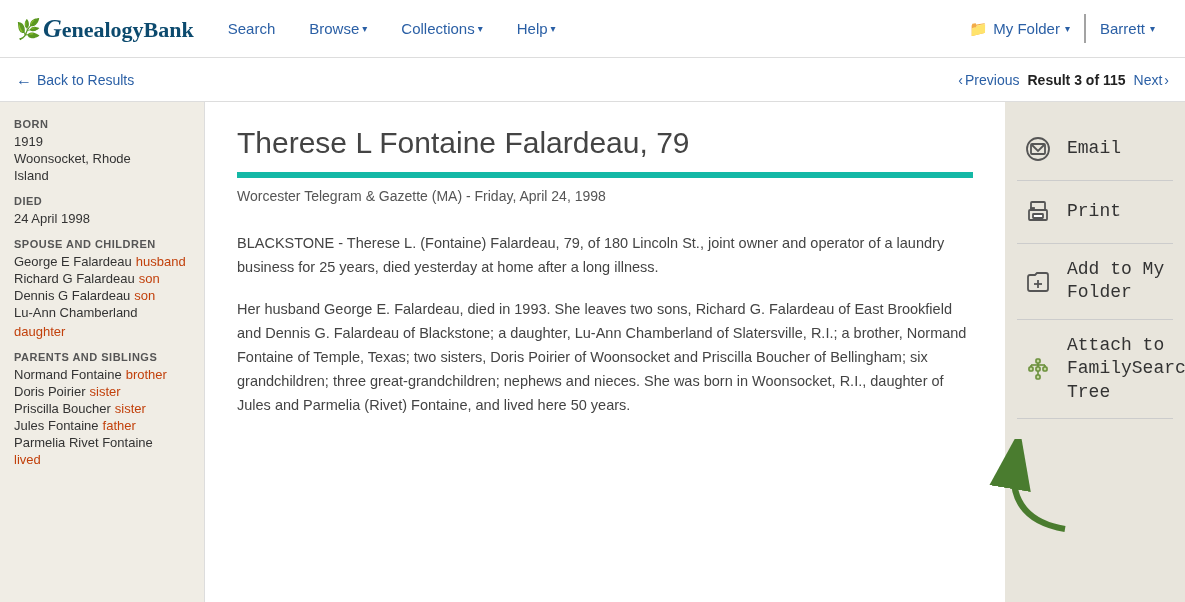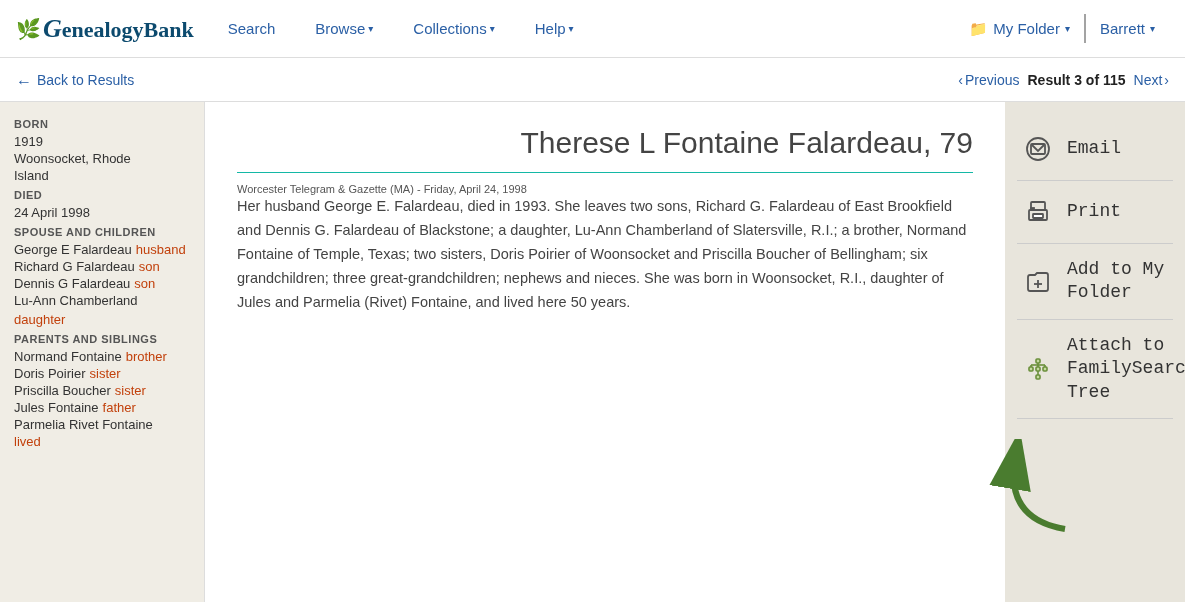--- a/index.html
+++ b/index.html
@@ -30,21 +30,21 @@
       font-size: 20px;
       margin-right: 2px;
     }
     .logo-g {
       font-style: italic;
       font-size: 26px;
     }
     .nav-links {
       display: flex;
       align-items: flex-start;
-      gap: 20px;
+      gap: 14px;
       flex: 1;
     }
     .nav-item {
       padding: 6px 10px;
       color: #2a5fa5;
       font-size: 15px;
       cursor: pointer;
       display: flex;
       align-items: center;
       gap: 3px;
@@ -118,21 +118,21 @@
       padding: 16px 14px;
       border-right: 1px solid #ddd;
     }
     .sidebar-section-title {
       font-size: 11px;
       font-weight: bold;
       color: #555;
       text-transform: uppercase;
       letter-spacing: 0.5px;
       margin-bottom: 4px;
-      margin-top: 6px;
+      margin-top: 12px;
     }
     .sidebar-section-title:first-child { margin-top: 0; }
     .sidebar-value {
       font-size: 13px;
       color: #333;
       margin-bottom: 2px;
     }
     .sidebar-link {
       font-size: 13px;
       color: #c2410c;
@@ -153,28 +153,27 @@
     .content-area {
       flex: 1;
       background: #fff;
       padding: 24px 32px;
     }
     .obit-title {
       font-size: 30px;
       color: #444;
       font-weight: normal;
       margin-bottom: 10px;
-      border-bottom: 1px solid #14b8a6;
+      border-bottom: 6px solid #14b8a6;
       padding-bottom: 12px;
-      text-align: right;
     }
     .obit-source {
-      font-size: 11px;
+      font-size: 14px;
       color: #555;
-      margin-bottom: 0;
+      margin-bottom: 28px;
     }
     .obit-body {
       font-size: 14.5px;
       color: #444;
       line-height: 1.65;
       margin-bottom: 18px;
     }
 
     
     .right-panel {
@@ -330,20 +329,21 @@
       <span>Parmelia Rivet Fontaine</span>
     </div>
     <div class="sidebar-person">
       <span class="sidebar-link">lived</span>
     </div>
   </aside>
 
   <main class="content-area">
     <h1 class="obit-title">Therese L Fontaine Falardeau, 79</h1>
     <div class="obit-source">Worcester Telegram &amp; Gazette (MA) - Friday, April 24, 1998</div>
+    <p class="obit-body">BLACKSTONE - Therese L. (Fontaine) Falardeau, 79, of 180 Lincoln St., joint owner and operator of a laundry business for 25 years, died yesterday at home after a long illness.</p>
     <p class="obit-body">Her husband George E. Falardeau, died in 1993. She leaves two sons, Richard G. Falardeau of East Brookfield and Dennis G. Falardeau of Blackstone; a daughter, Lu-Ann Chamberland of Slatersville, R.I.; a brother, Normand Fontaine of Temple, Texas; two sisters, Doris Poirier of Woonsocket and Priscilla Boucher of Bellingham; six grandchildren; three great-grandchildren; nephews and nieces. She was born in Woonsocket, R.I., daughter of Jules and Parmelia (Rivet) Fontaine, and lived here 50 years.</p>
   </main>
 
   <aside class="right-panel">
 
     <div class="action-item">
       <div class="action-icon">
         <svg class="icon-svg" viewBox="0 0 28 28" fill="none" stroke="#555" stroke-width="1.8">
           <circle cx="14" cy="14" r="11" fill="none"></circle>
           <path d="M8 10 L14 16 L20 10" stroke="#555"></path>

